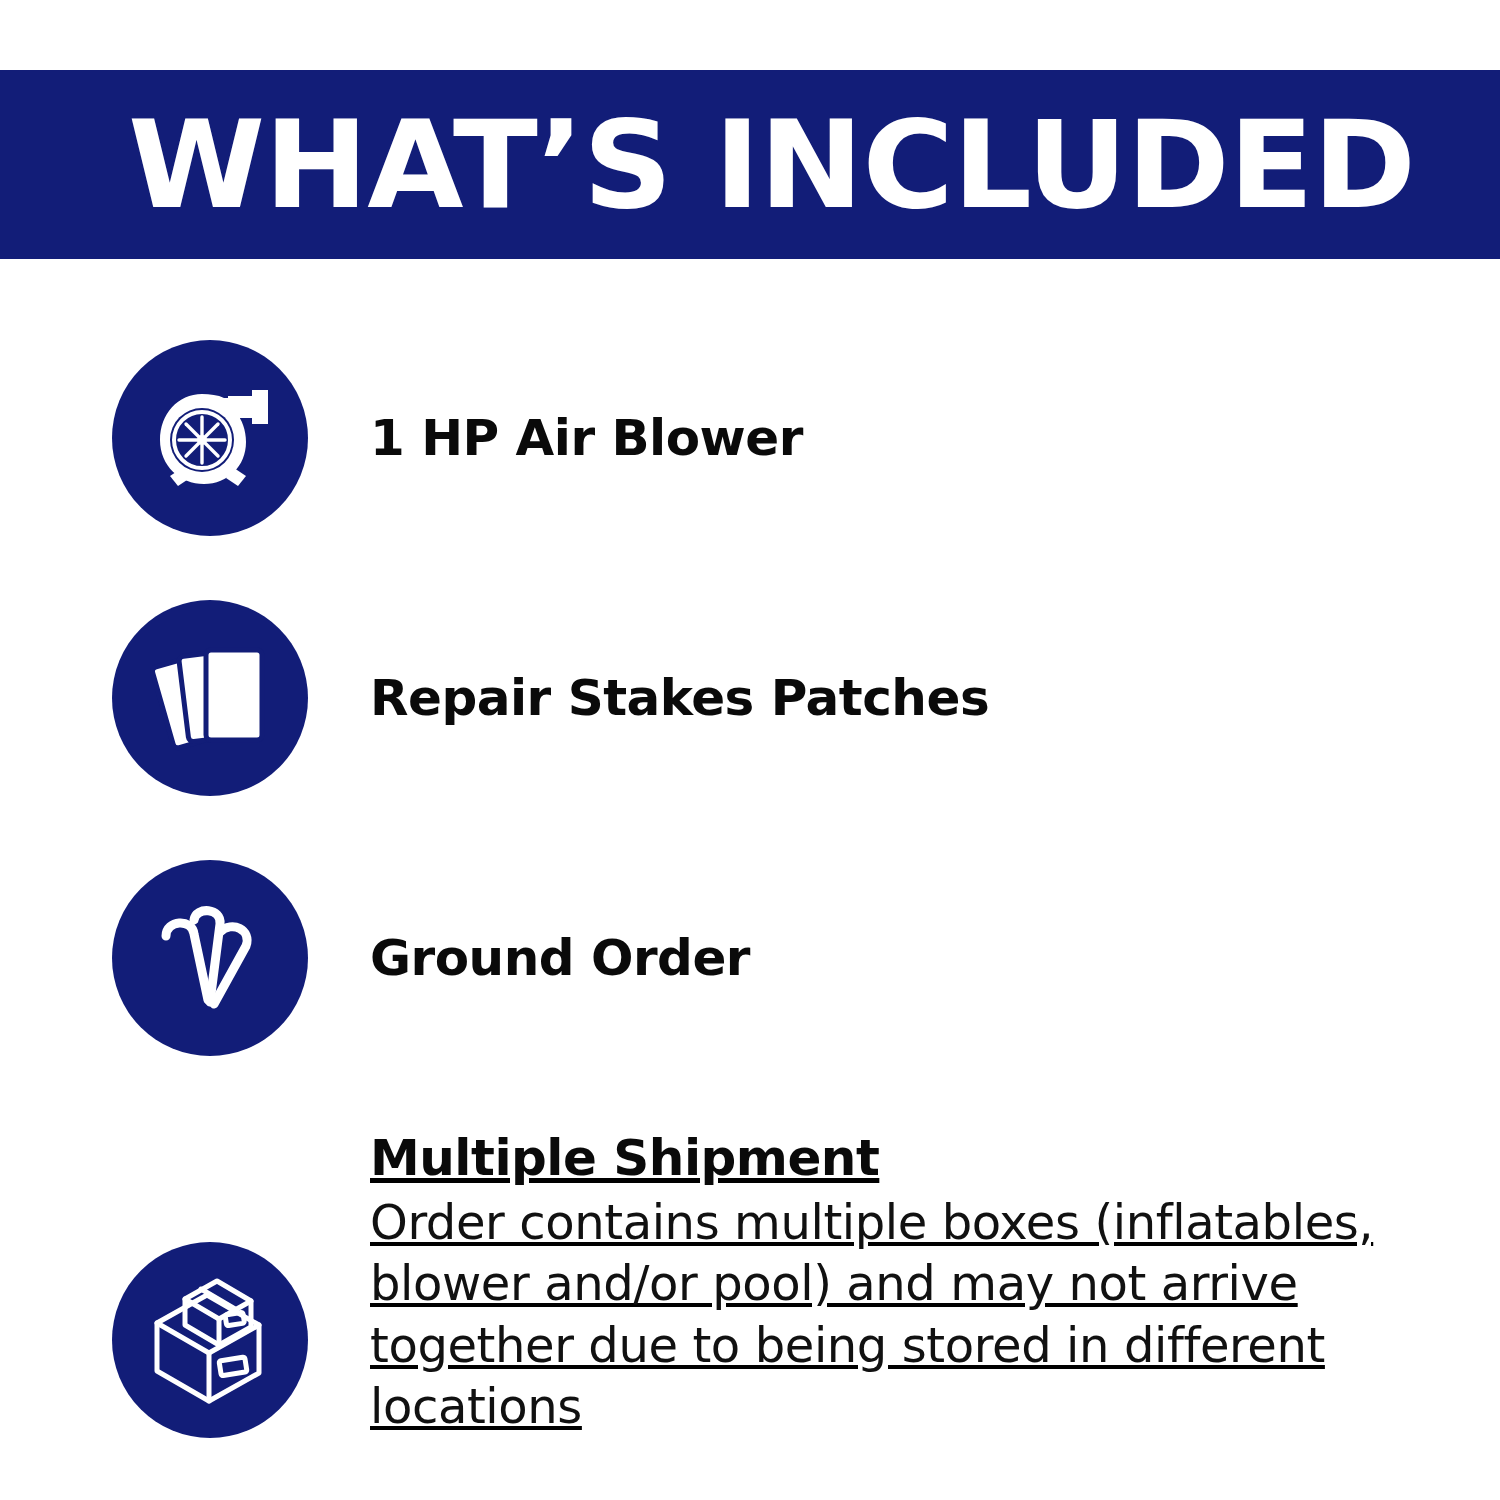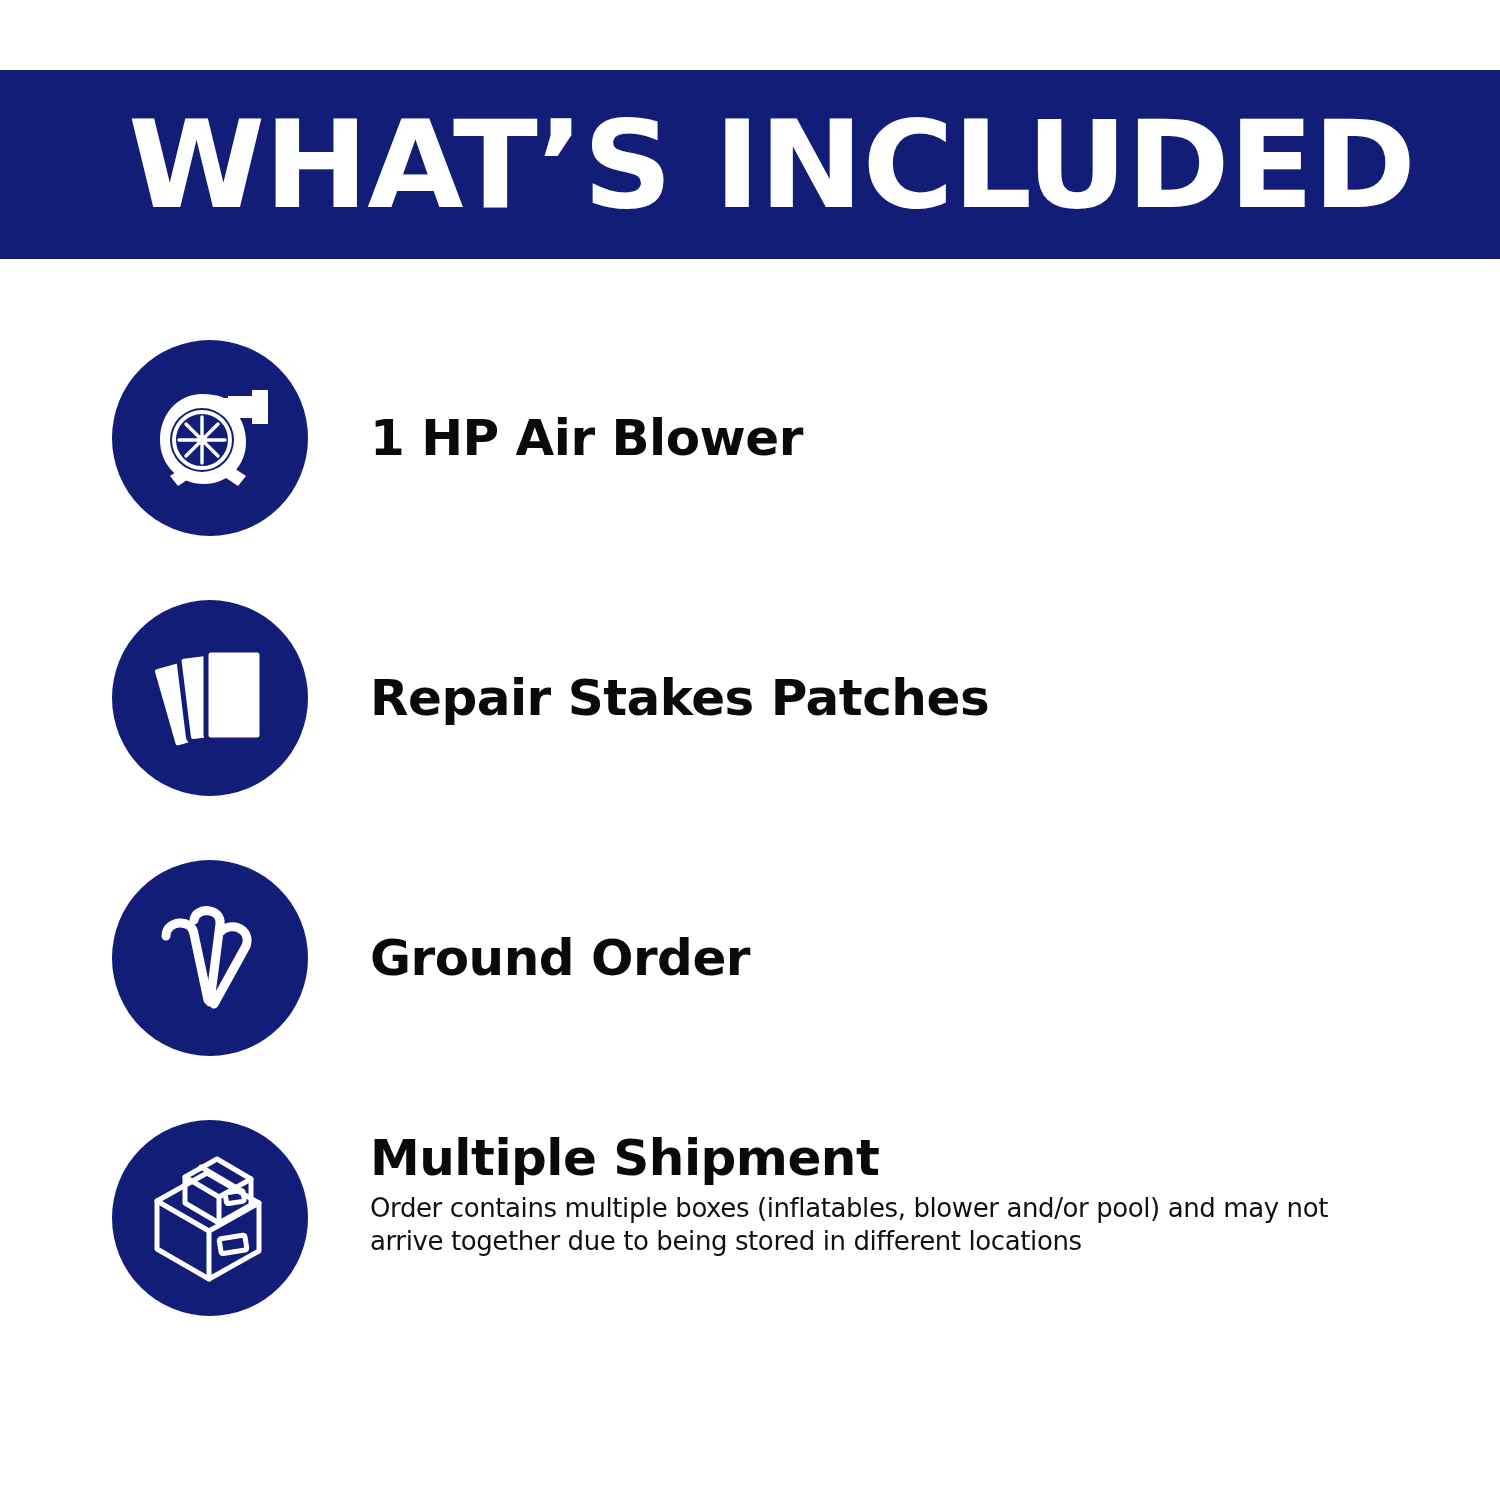--- a/index.html
+++ b/index.html
@@ -47,26 +47,26 @@
   
   .items {
     position: absolute;
     left: 0;
     top: 340px;
     width: 1500px;
   }
 
   .item-row {
     display: flex;
-    align-items: flex-start;
+    align-items: flex-end;
     padding-left: 112px;
     margin-bottom: 64px;
   }
 
-  .item-row:last-child { margin-bottom: 0; }
+  .item-row:last-child { margin-bottom: 0; text-decoration: underline; }
 
   .icon-circle {
     flex: 0 0 auto;
     width: 196px;
     height: 196px;
     border-radius: 50%;
     background: #121d78;
     display: flex;
     align-items: center;
     justify-content: center;
@@ -87,21 +87,21 @@
     font-size: 50px;
     line-height: 1.12;
     color: #0a0a0a;
     letter-spacing: -0.5px;
     white-space: nowrap;
   }
 
   .item-desc {
     font-family: "DejaVu Sans", sans-serif;
     font-weight: normal;
-    font-size: 26px;
+    font-size: 48px;
     line-height: 1.28;
     color: #111111;
     letter-spacing: -0.4px;
     max-width: 1025px;
     margin-top: 6px;
   }
 
   
   .row-single .item-text {
     align-self: center;

